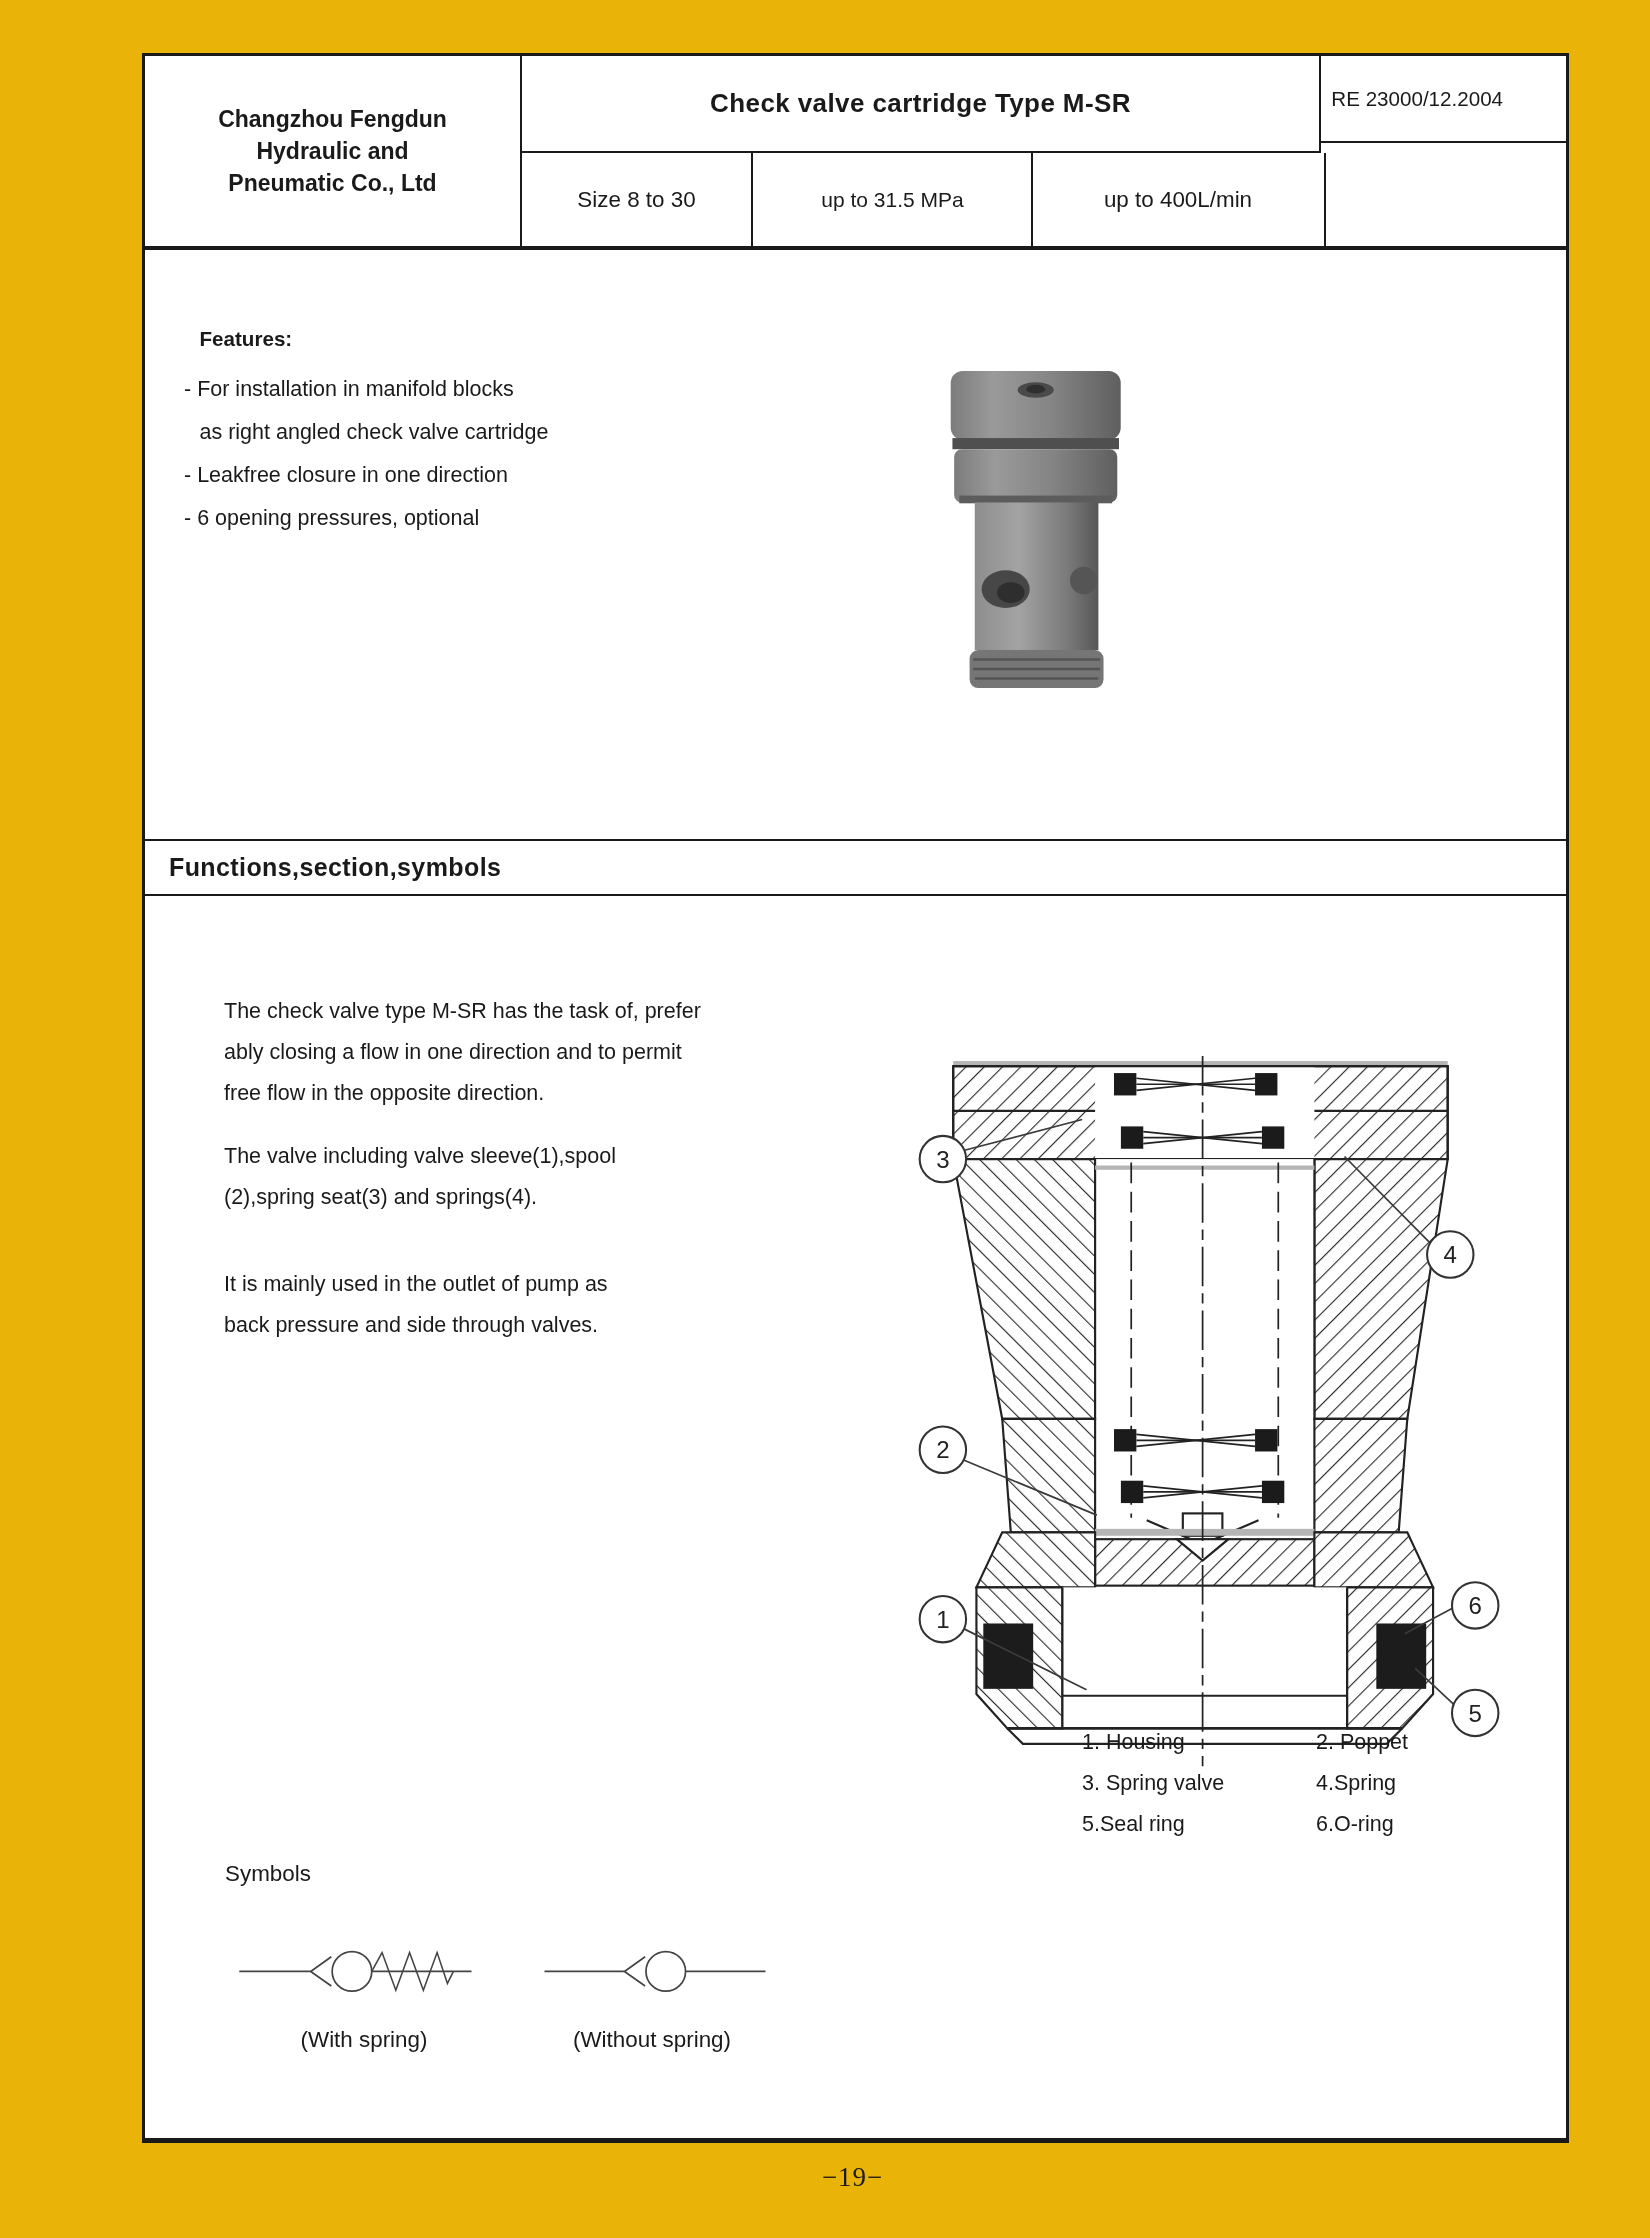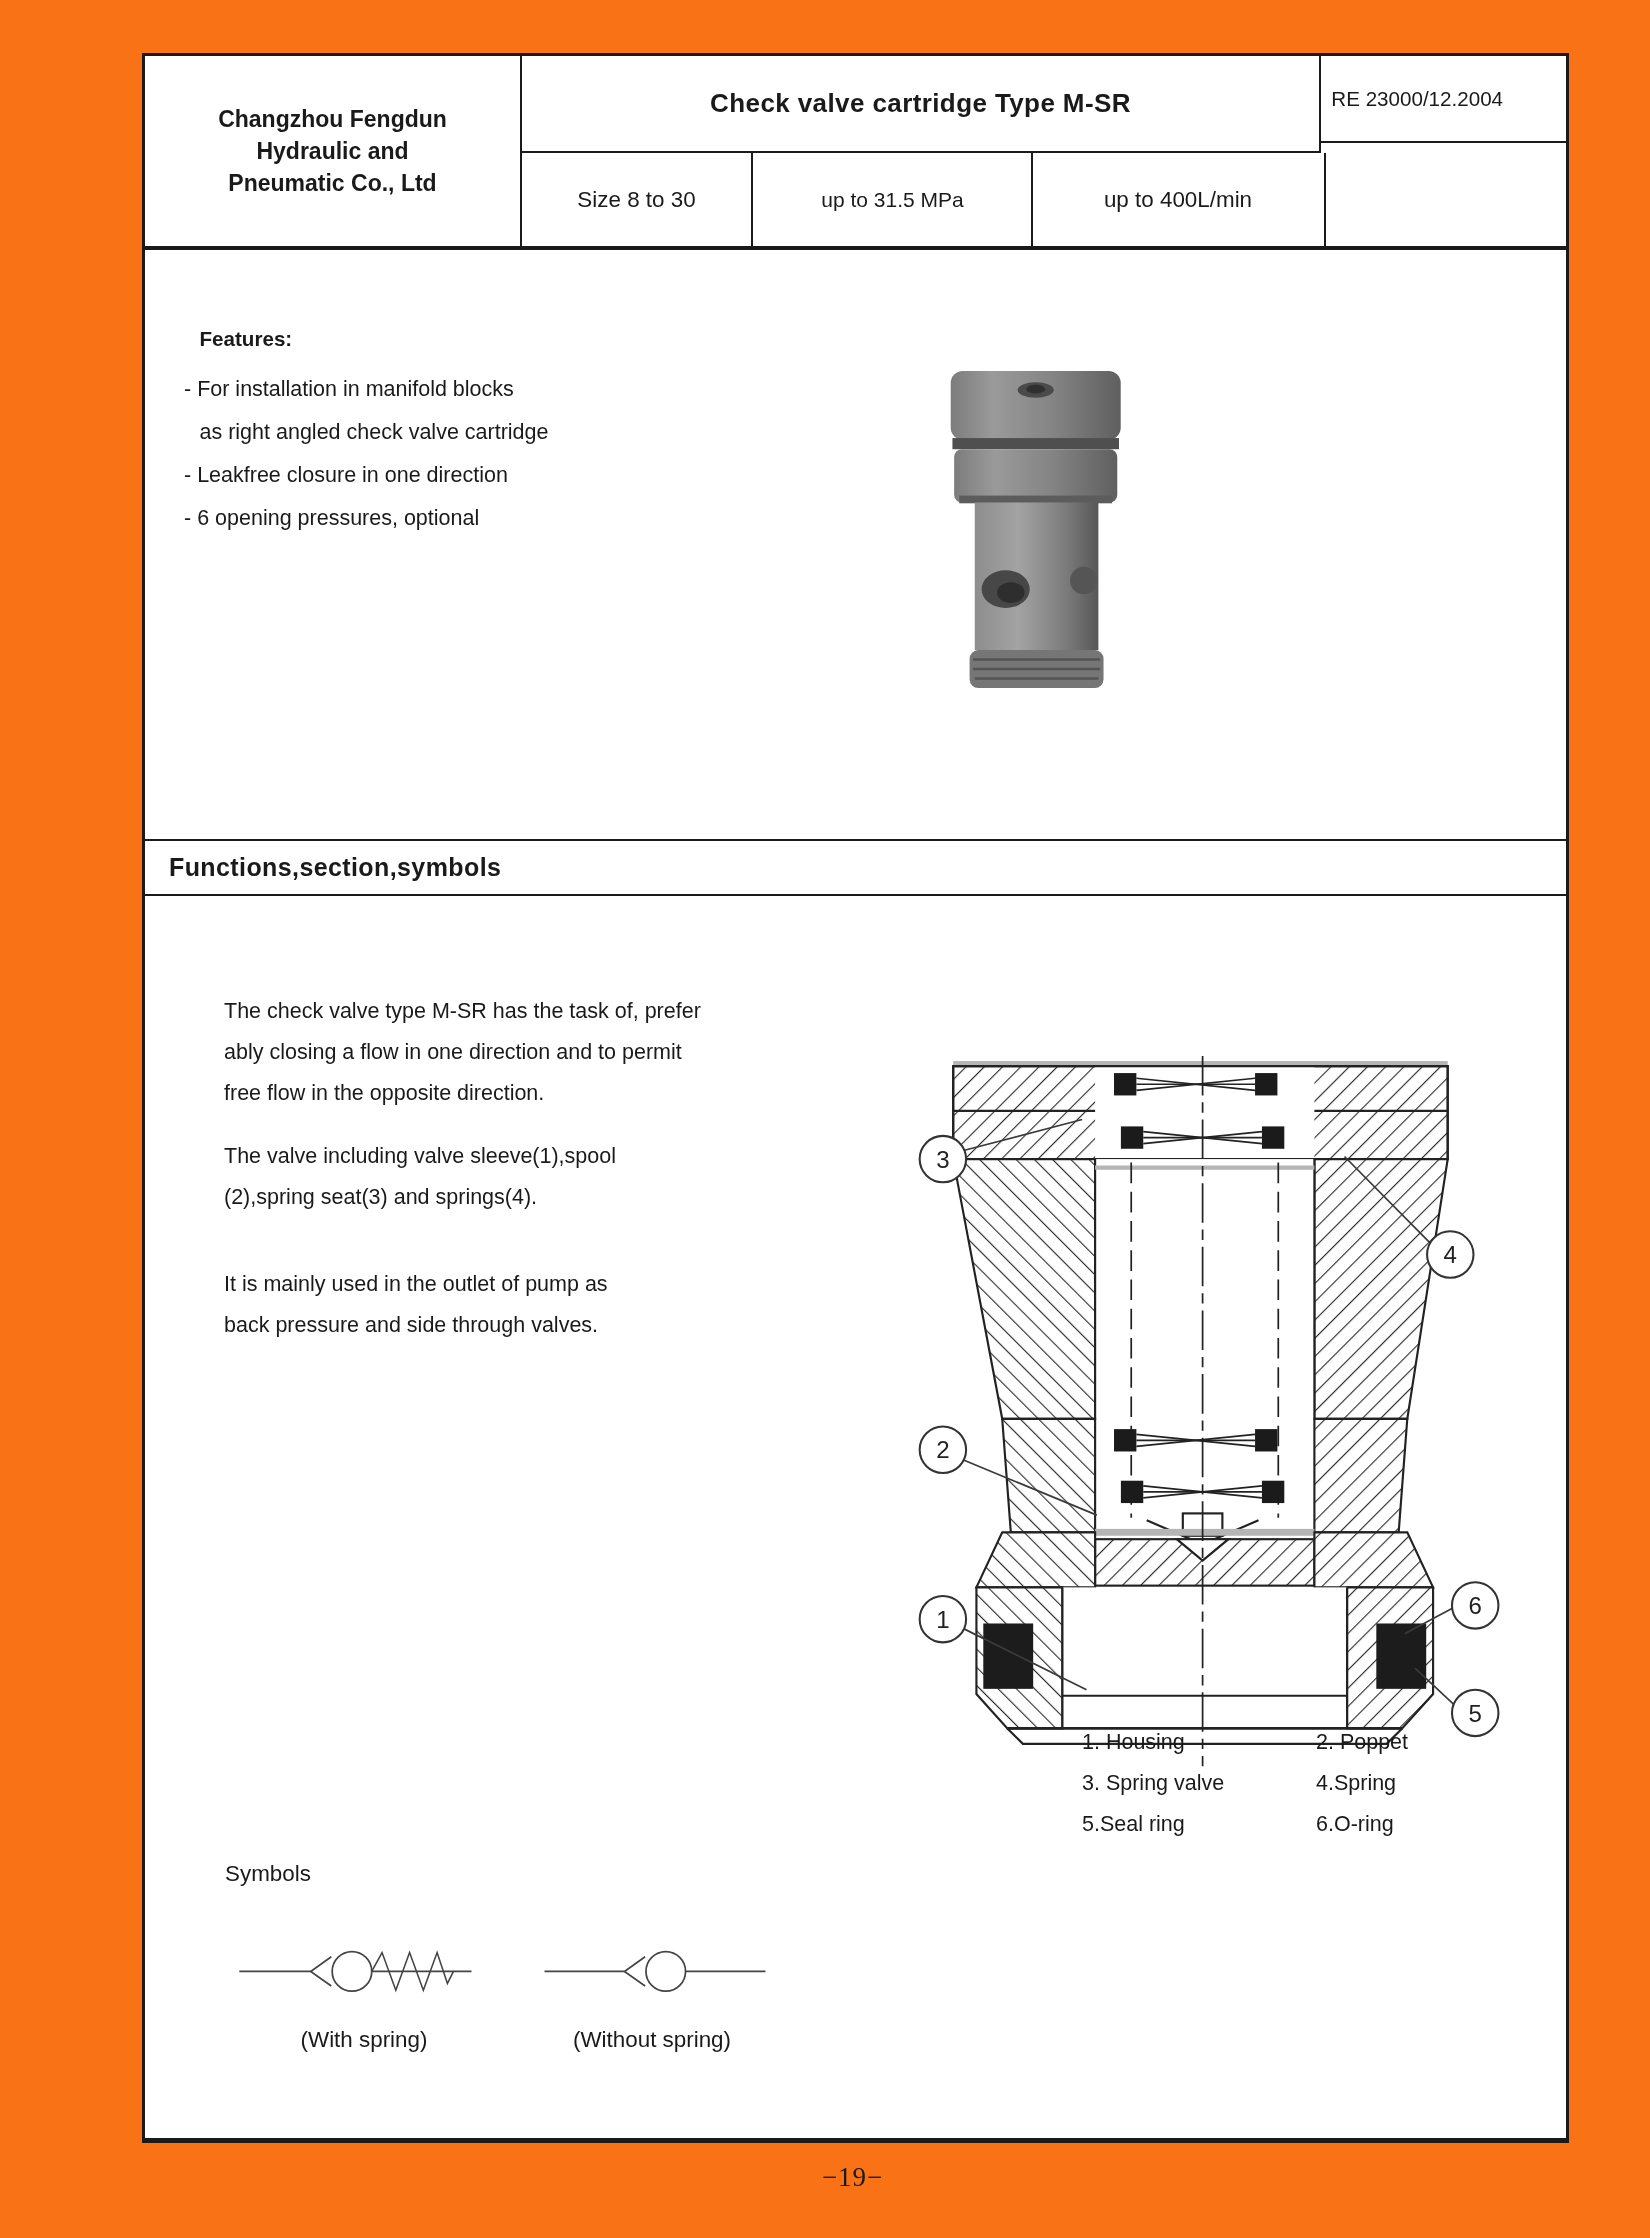--- a/index.html
+++ b/index.html
@@ -1,17 +1,17 @@
 <!DOCTYPE html>
 <html style="font-size:13.8px"><head>
 <meta charset="utf-8">
 <style>
   html,body{margin:0;padding:0;background:#fff;}
   body{width:1651px;height:2239px;position:relative;font-family:"Liberation Sans",sans-serif;color:#1a1a1a;}
-  .page{position:absolute;inset:0;background:#f97316;padding-left:48px;}
+  .page{position:absolute;inset:0;background:#eab308;padding-left:48px;}
   .box{position:absolute;left:142px;top:53px;width:1421px;height:2082px;border:3.4px solid #1a1a1a;border-bottom-width:5.2px;background:#fff;}
 
   
   .htable{position:absolute;left:0;top:0;width:1421px;height:190px;border-bottom:4.3px solid #1a1a1a;}
   .cell{position:absolute;box-sizing:border-box;display:flex;align-items:center;justify-content:center;text-align:center;}
   .cell-company{left:0;top:0;width:377px;height:190px;border-right:2.6px solid #1a1a1a;flex-direction:column;font-weight:bold;font-size:23px;line-height:32px;}
   .cell-title{left:377px;top:0;width:799px;height:97px;border-right:2.6px solid #1a1a1a;border-bottom:2.6px solid #1a1a1a;font-weight:bold;font-size:26px;letter-spacing:0.4px;}
   .cell-re{left:1176px;top:0;width:245px;height:87px;border-bottom:2.6px solid #1a1a1a;justify-content:flex-start;padding-left:10.3px;font-size:20.6px;}
   .cell-s1{left:377px;top:97px;width:231px;height:93px;border-right:2.6px solid #1a1a1a;font-size:22.4px;}
   .cell-s2{left:609px;top:97px;width:279px;height:93px;border-right:2.6px solid #1a1a1a;font-size:21px;}

